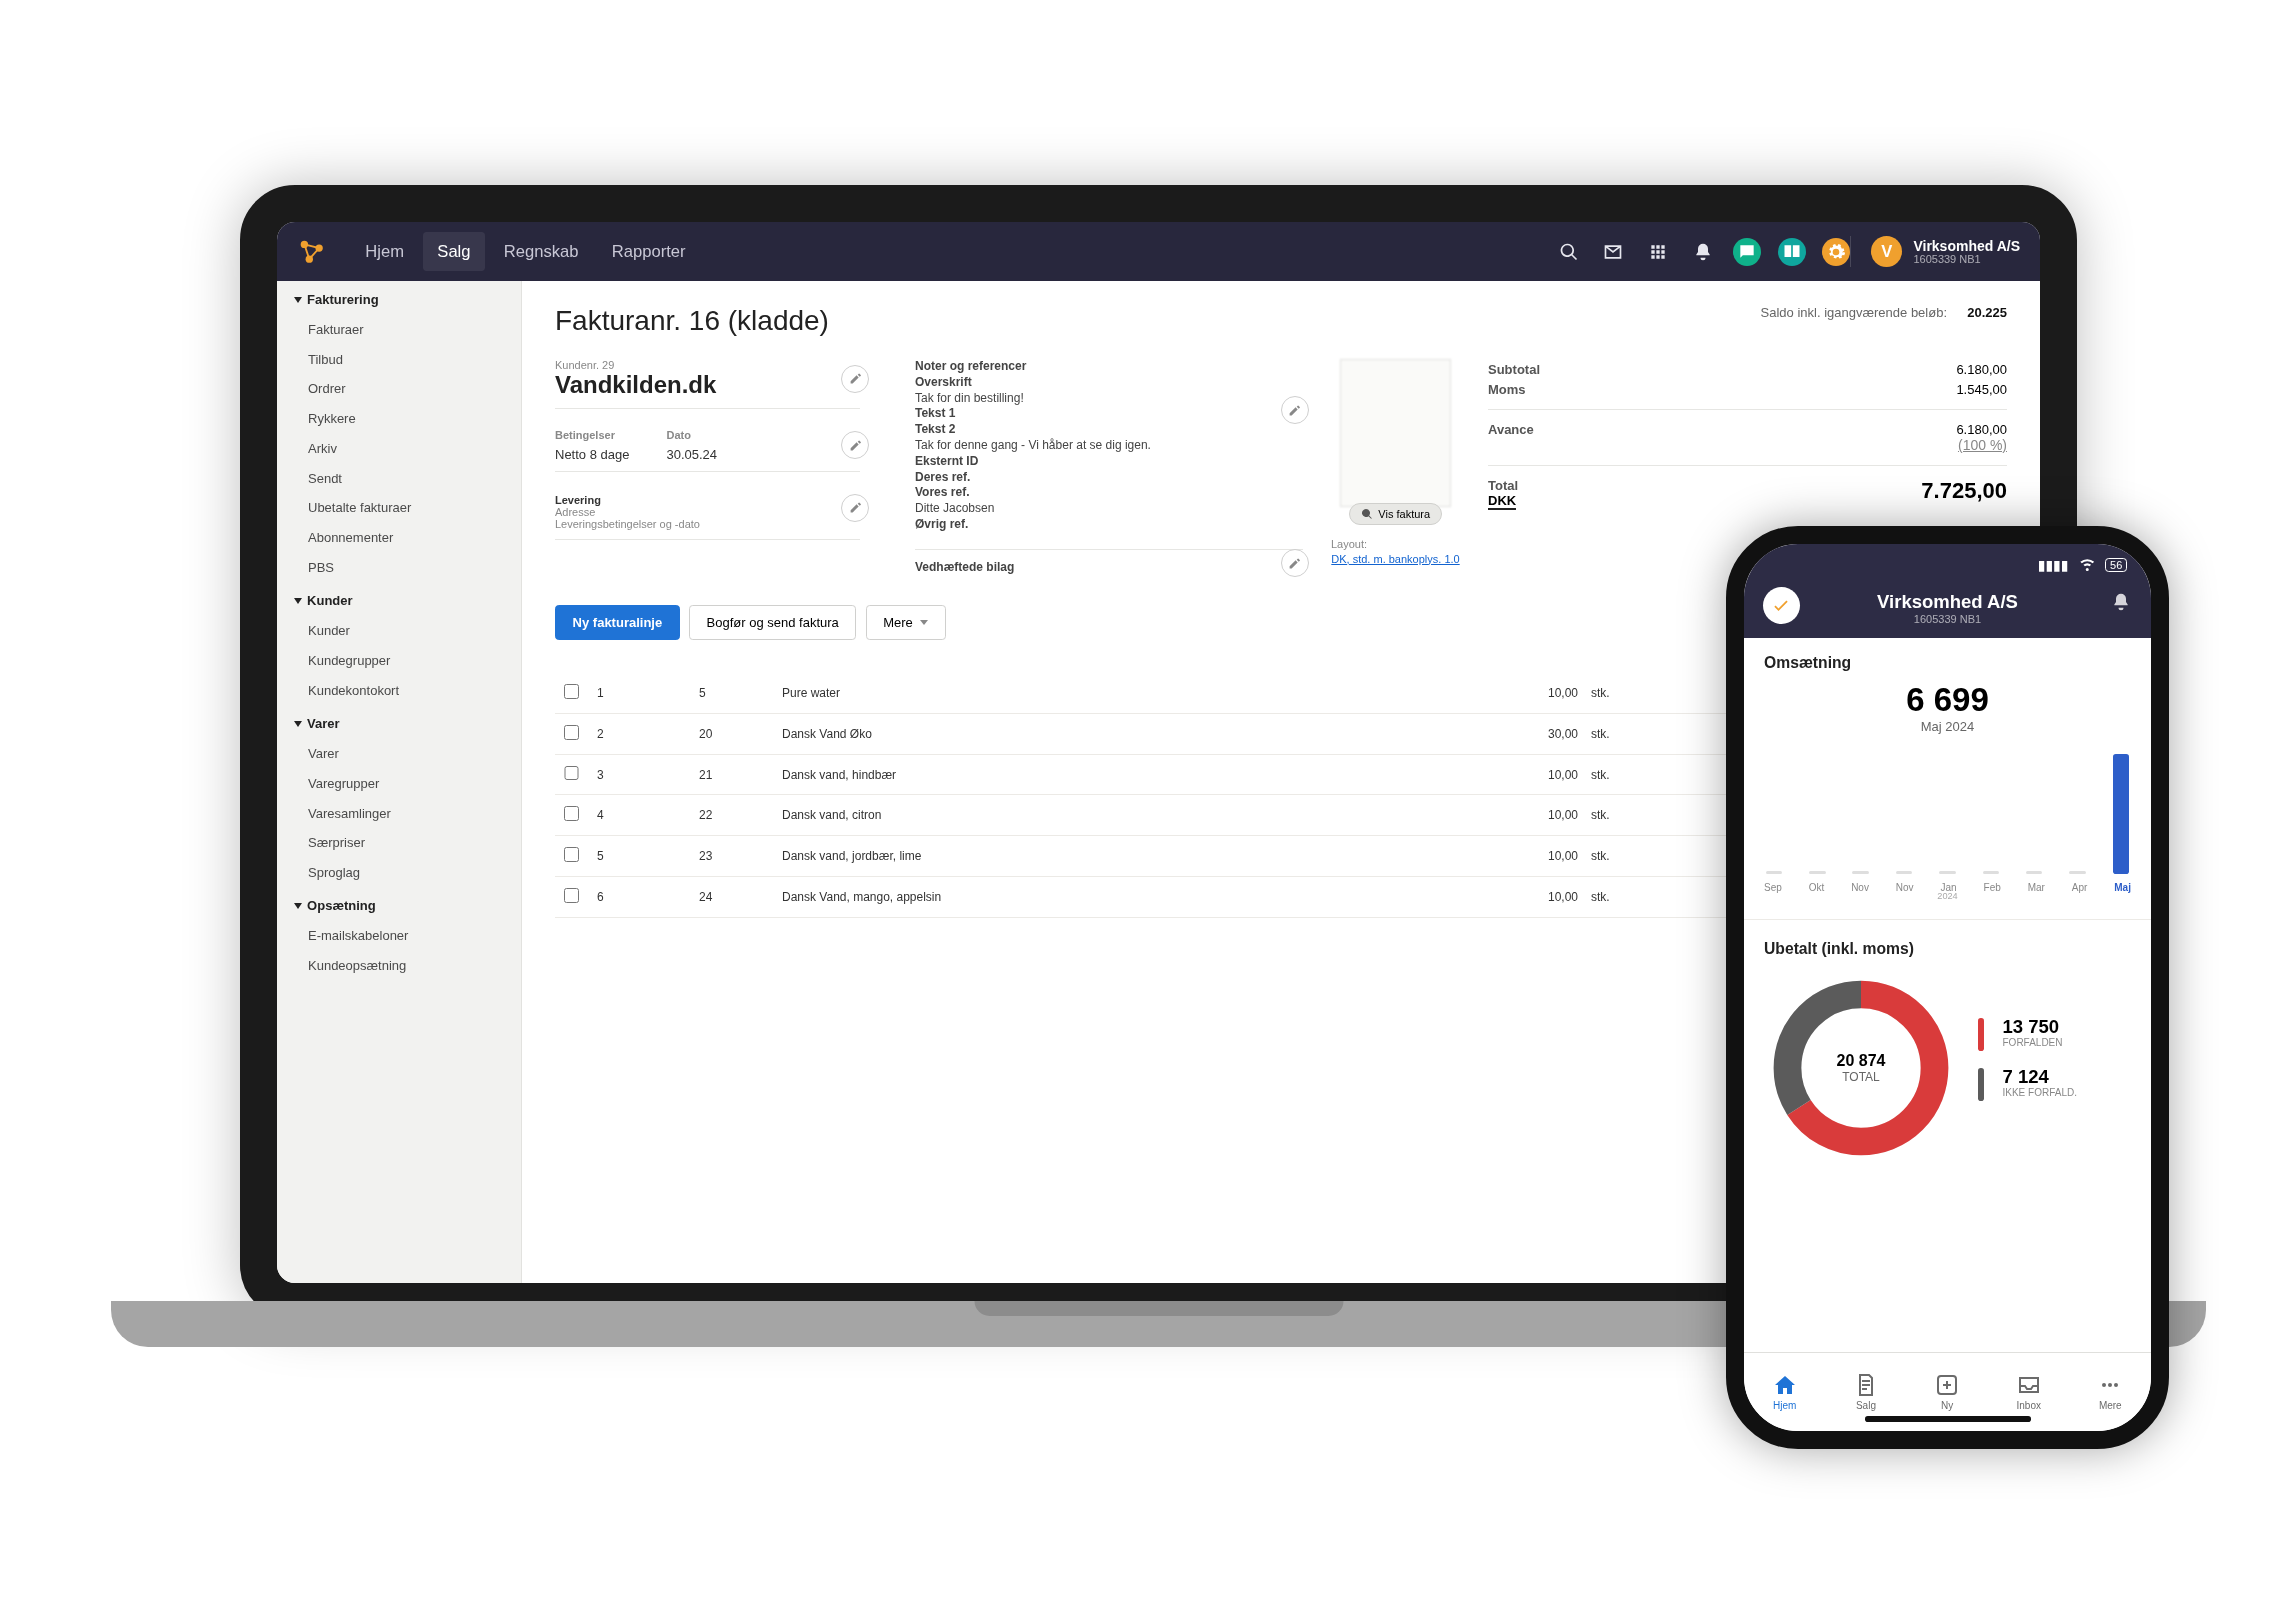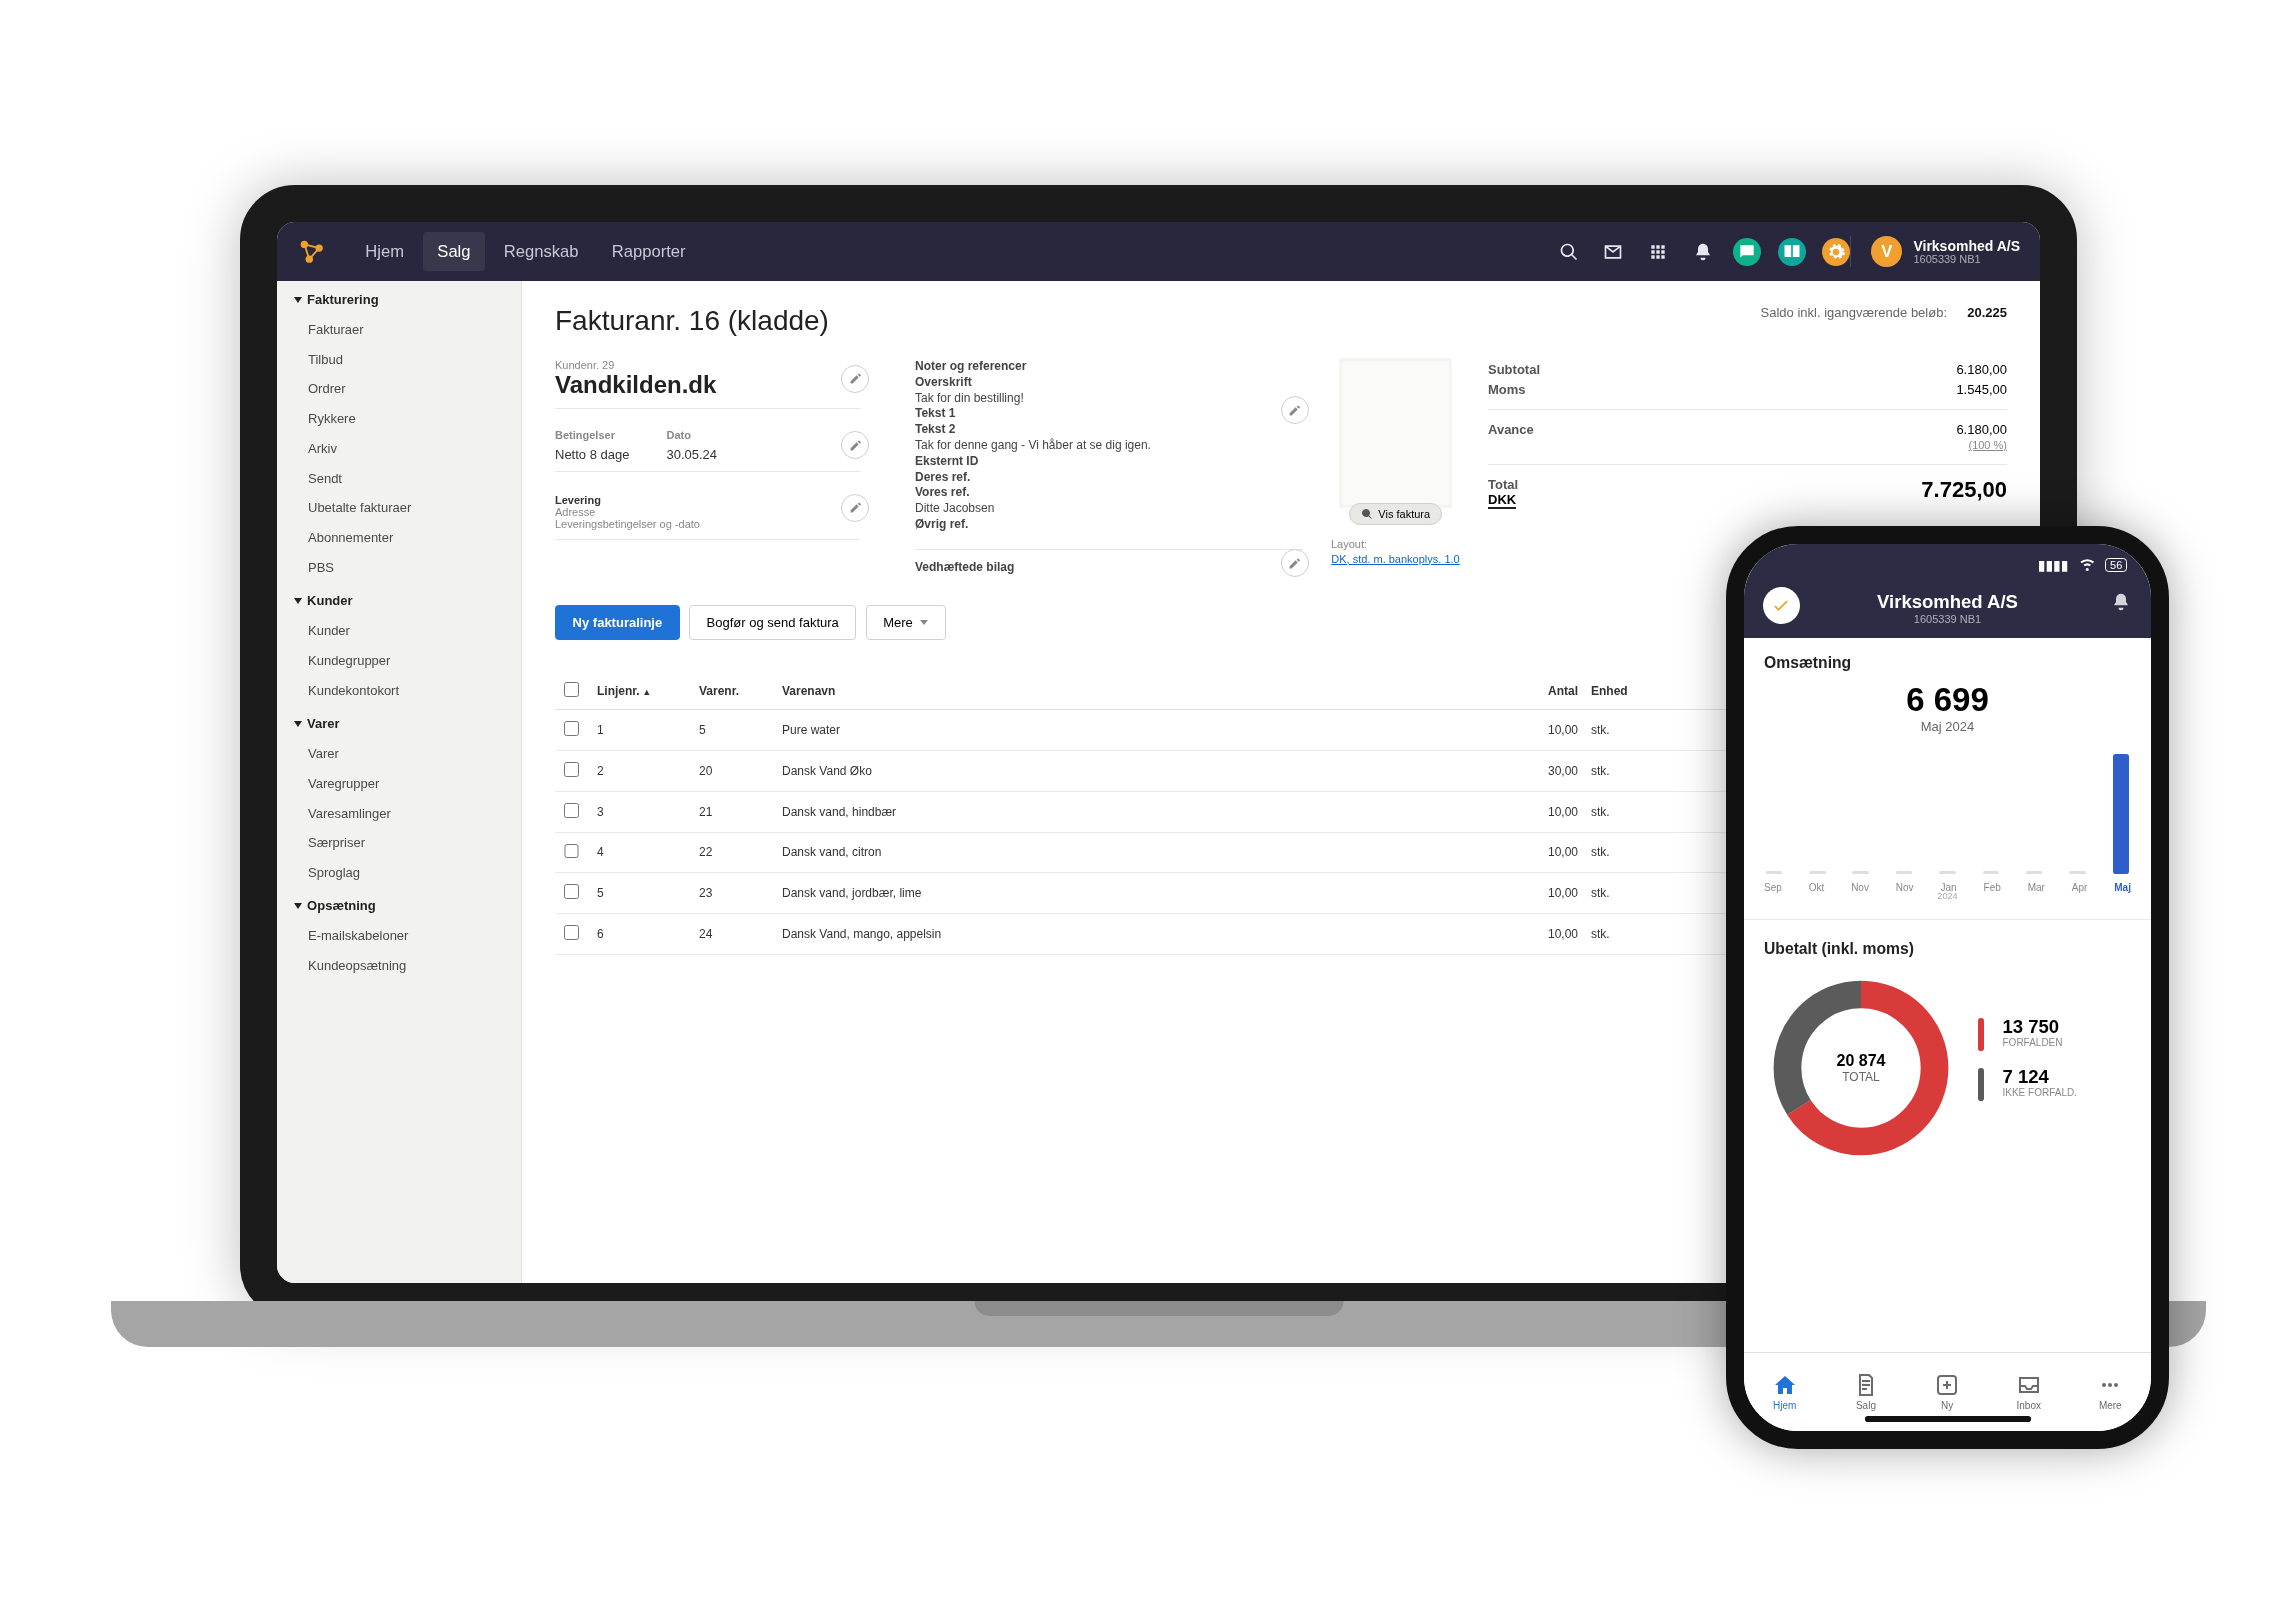--- a/index.html
+++ b/index.html
@@ -113,21 +113,21 @@
   .preview-btn { position:relative; margin-top:-26px; display:inline-flex; align-items:center; gap:5.5px;
     background:#e8e8e5; border:0.9px solid #d0d0cd; border-radius:13px; font-size:11px; padding:3.7px 11px; cursor:pointer;}
   .preview-btn svg{ width:12px; height:12px; fill:#555;}
   .layout-line { font-size:11px; color:#888; text-align:left; margin-top:13px;}
   .layout-link { font-size:11px; color:#1263d0; text-decoration:underline; }
 
   .col-totals { flex:1; min-width:212px; font-size:13px; }
   .col-totals .row { display:flex; justify-content:space-between; padding:2.8px 0;}
   .col-totals .lbl { color:#555; font-weight:600; }
   .col-totals .sep { border-top:0.9px solid #e6e6e3; margin:9.2px 0;}
-  .col-totals .muted{ color:#888; font-weight:400; font-size:11px;text-decoration:underline; }
+  .col-totals .muted{ color:#888; font-weight:400; font-size:14px;text-decoration:underline; }
   .col-totals .total-lbl { font-weight:700; border-bottom:2.8px double #222; display:inline-block;}
   .col-totals .total-val { font-weight:700; font-size:22px;}
 
   
   .actions { margin-top:31px; display:flex; gap:9.2px; }
   .btn { font-size:13px; padding:9.2px 16.6px; border-radius:3.7px; border:0.9px solid #d0d0ce; background:#fff; cursor:pointer;}
   .btn.primary{ background:#1f73d6; border-color:#1f73d6; color:#fff; font-weight:600;}
   .btn.more{ display:flex; align-items:center; gap:7.4px;}
   .btn.more::after{ content:""; border-top:5.5px solid #888; border-left:4.6px solid transparent; border-right:4.6px solid transparent;}
 
@@ -412,31 +412,20 @@
 
         <div class="actions">
           <button class="btn primary">Ny fakturalinje</button>
           <button class="btn">Bogfør og send faktura</button>
           <button class="btn more">
               <span>Mere</span>
             </button>
         </div>
 
         <div class="table">
-          <div class="thead">
-            <div class="th"><input type="checkbox" style=""></div>
-            <div class="th sort">Linjenr.</div>
-            <div class="th">Varenr.</div>
-            <div class="th">Varenavn</div>
-            <div class="th right">Antal</div>
-            <div class="th">Enhed</div>
-            <div class="th right">Enhedspris</div>
-            <div class="th right">Rabat i %</div>
-            <div class="th right"></div>
-          </div>
           <div id="table-rows">
               <div class="trow">
                 <div class="td"><input type="checkbox" style=""></div>
                 <div class="td">1</div>
                 <div class="td">5</div>
                 <div class="td">Pure water</div>
                 <div class="td right">10,00</div>
                 <div class="td">stk.</div>
                 <div class="td right">499,00</div>
                 <div class="td right">0,00</div>

